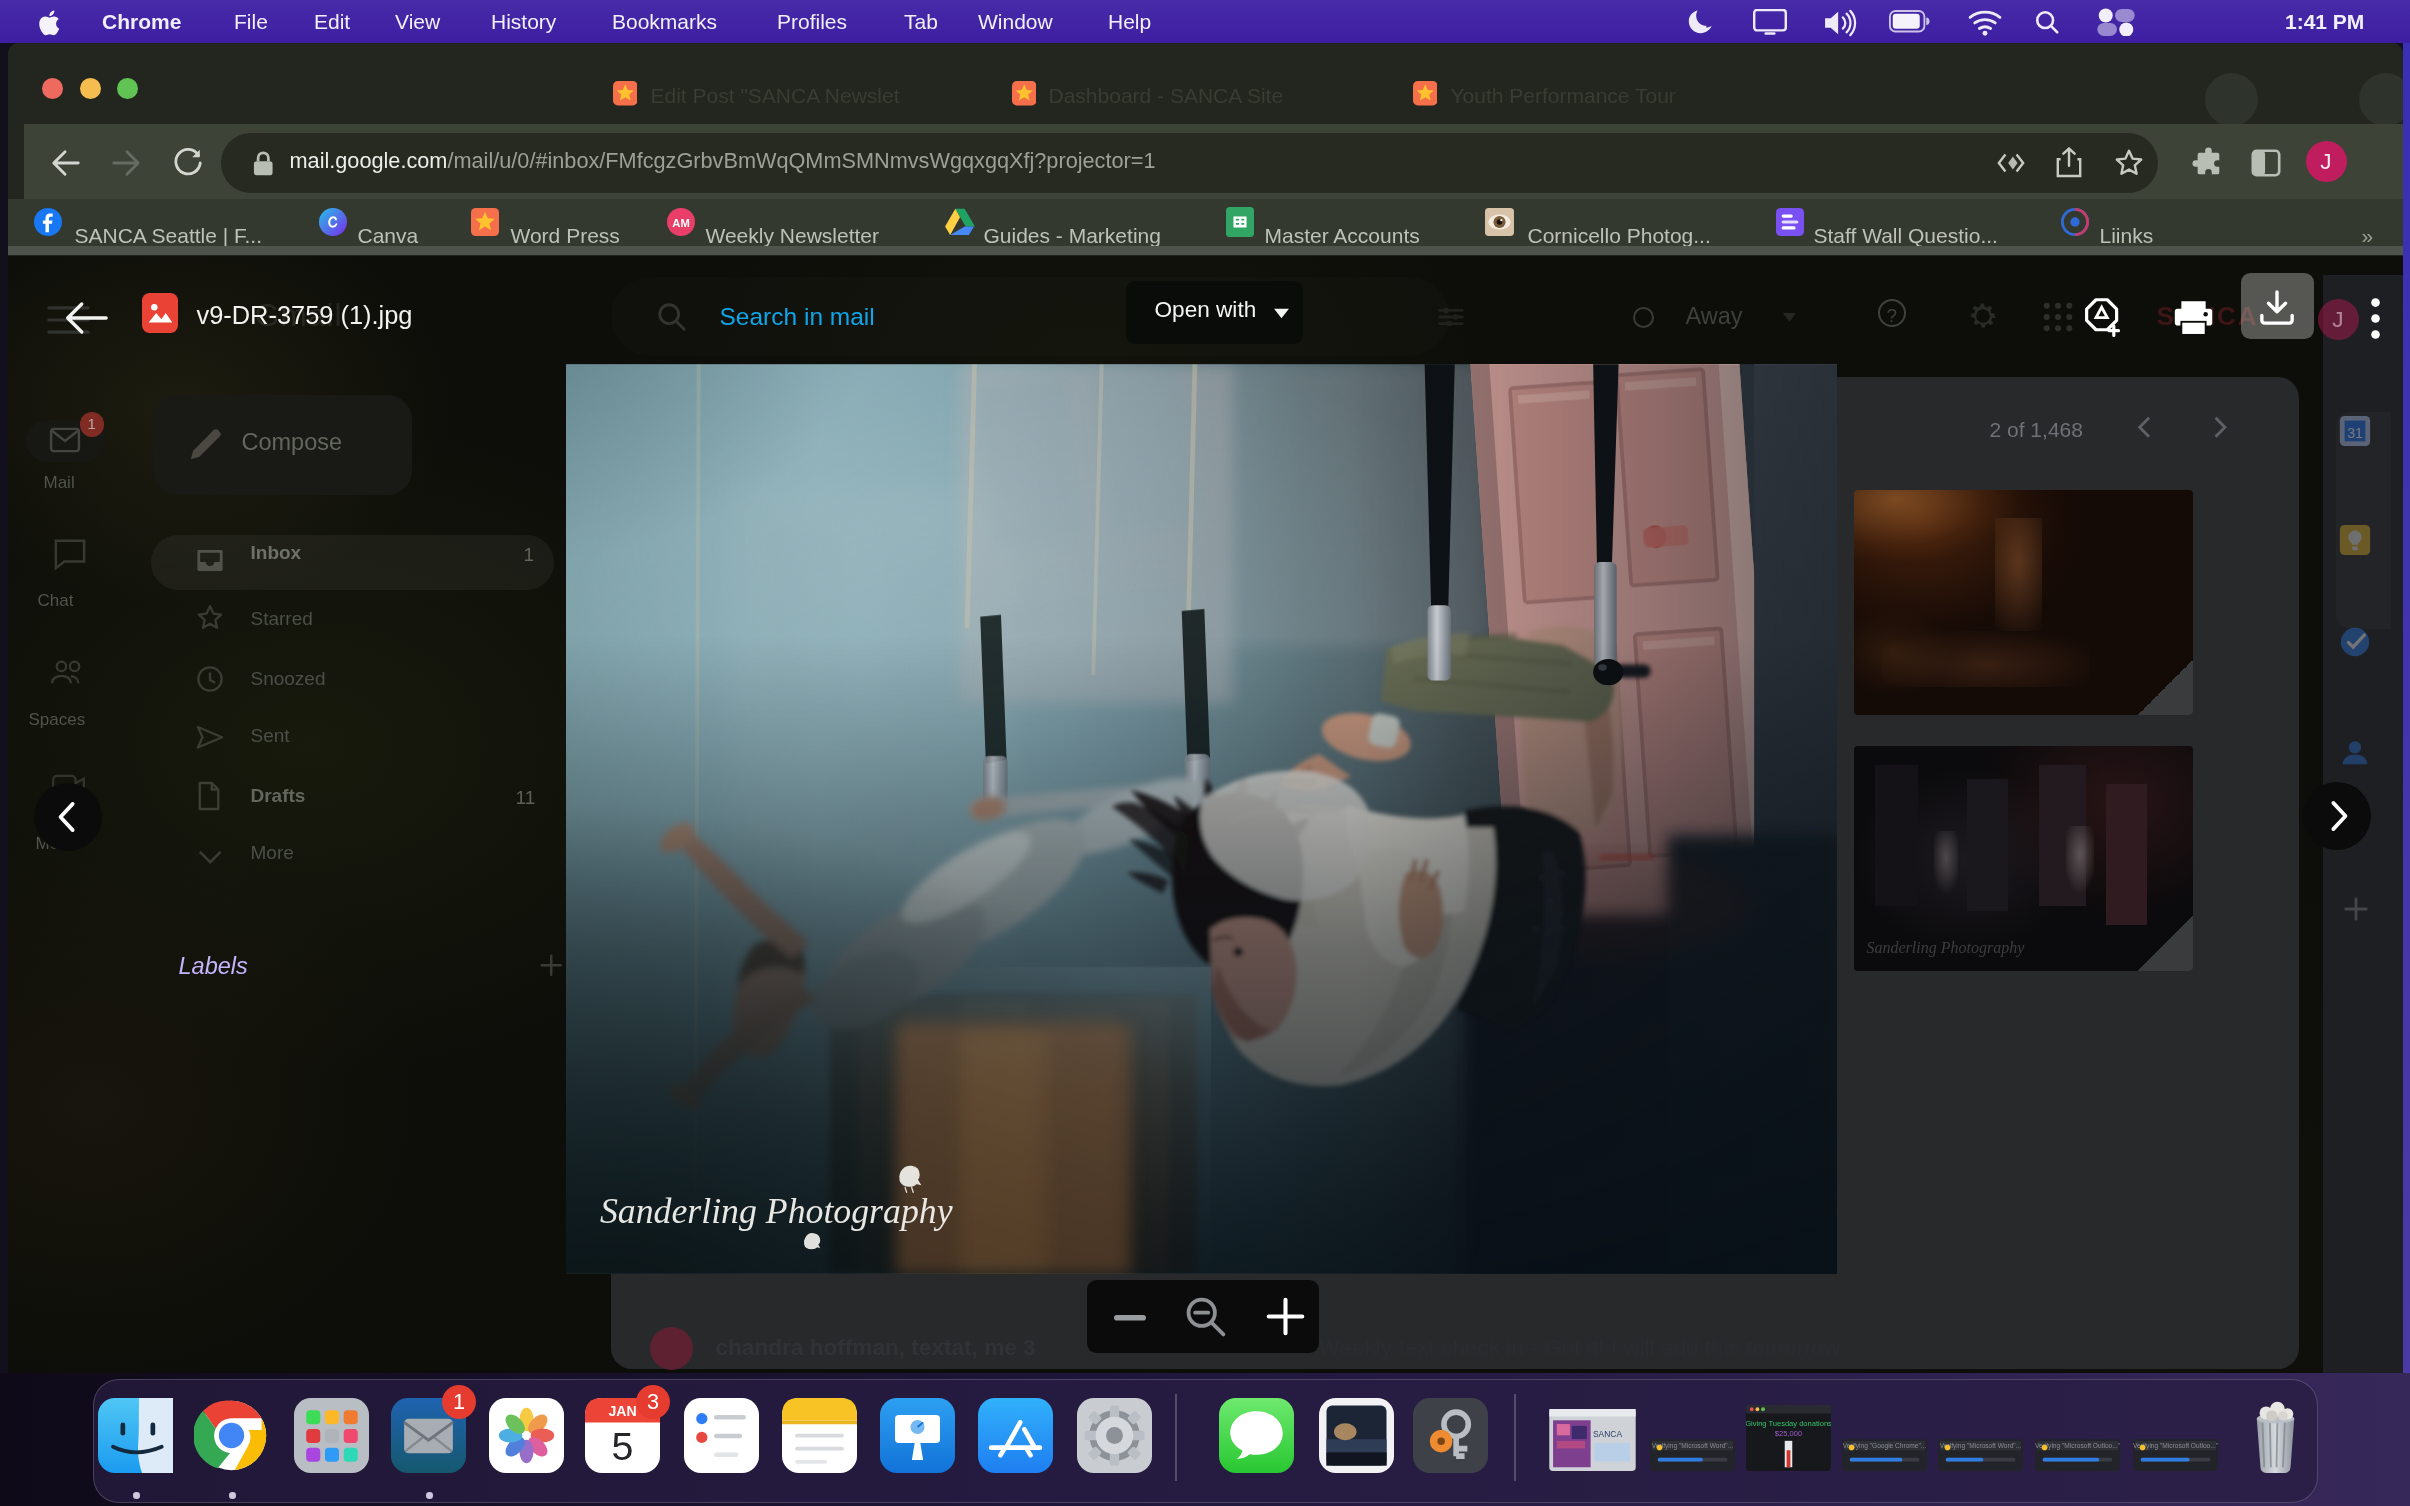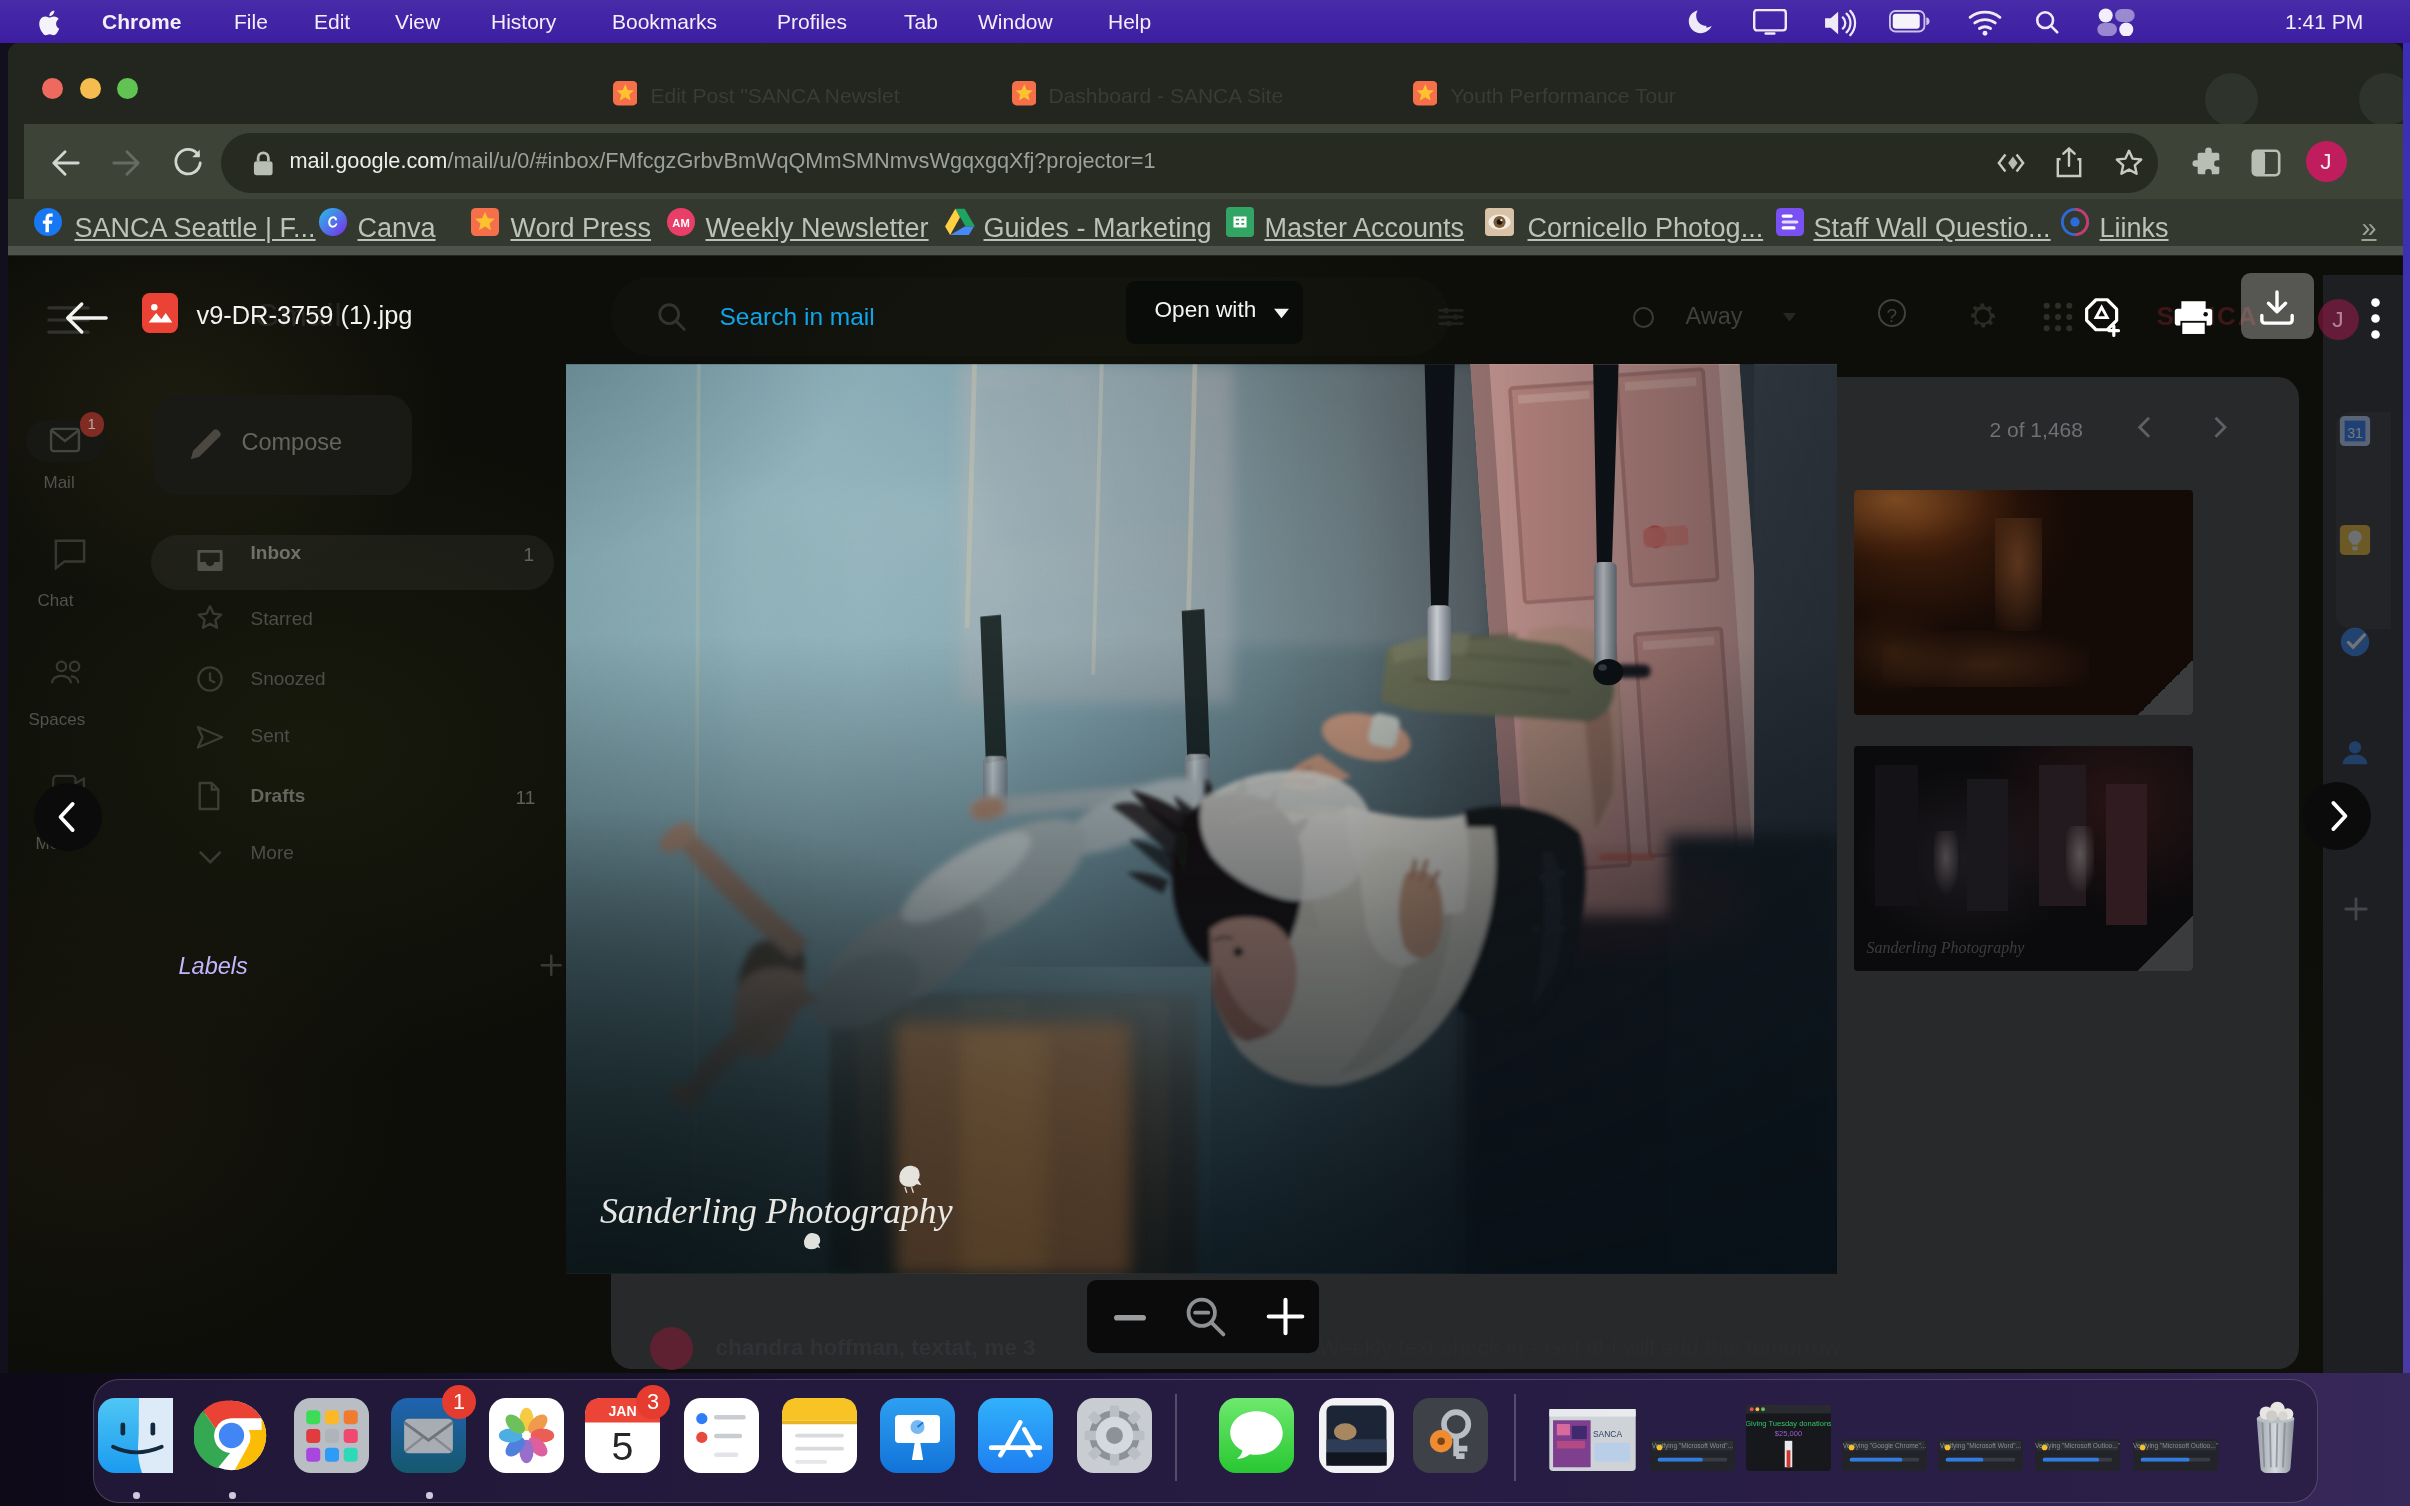--- a/index.html
+++ b/index.html
@@ -15,21 +15,21 @@
 
 
 #window { position:absolute; left:7.5px; top:43px; width:2395px; height:1463px; background:#22261e; border-radius:11.3px 11.3px 0 0; overflow:hidden; }
 #tabstrip { position:absolute; left:0; top:0; width:2395px; height:81px; background:#22261e; }
 .tlight { position:absolute; top:35px; width:21px; height:21px; border-radius:50%; }
 .tab { position:absolute; top:20px; height:61px; border-radius:13px 13px 0 0; }
 .tab.active { background:#3e4338; }
 #toolbar { position:absolute; left:16px; top:81px; width:2395px; height:75px; background:#3e4338; }
 #omnibox { position:absolute; left:197px; top:9.4px; width:1937px; height:60px; border-radius:30px; background:#262a21; }
 #bookmarks { position:absolute; left:0; top:156px; width:2395px; height:47px; background:#343930; }
-.bm { position:absolute; top:14px; font-size:27px; color:#bdc2b8; white-space:nowrap;text-decoration:underline; }
+.bm { position:absolute; top:25px; font-size:21px; color:#bdc2b8; white-space:nowrap; }
 .railtext { position:absolute; font-size:17px; color:#50544c; }
 .navtext { position:absolute; font-size:19px; color:#4b4f48; }
 .navico { opacity:.4; }
 #lightstrip { position:absolute; left:0; top:203px; width:2395px; height:9.4px; background:#4e534c; }
 
 
 #page { position:absolute; left:0; top:213px; width:2395px; height:1250px; background:#0e0f0a; overflow:hidden; }
 
 
 #dock { position:absolute; left:93px; top:1379px; width:2225px; height:124px; border-radius:26px; background:rgba(40,29,66,0.72); border:1.4px solid rgba(255,255,255,0.18); }
@@ -75,21 +75,21 @@
         <circle cx="12" cy="12" r="8.5" fill="none" stroke="#efeaf8" stroke-width="2.8"></circle>
         <path stroke="#efeaf8" stroke-width="2.8" stroke-linecap="round" d="M19 19l6 6"></path>
       </svg>
     <svg class="abs" style="left:2096px;top:7.5px;" width="40" height="28" viewBox="0 0 42 30">
         <circle cx="10" cy="8" r="7.5" fill="#f2eefb"></circle>
         <rect x="20" y="1" width="21" height="14" rx="7" fill="#f2eefb" opacity=".5"></rect>
         <rect x="1" y="16" width="21" height="14" rx="7" fill="#f2eefb" opacity=".5"></rect>
         <circle cx="32" cy="23" r="7.5" fill="#f2eefb"></circle>
       </svg>
     <span class="item" style="left:2153px;font-weight:600;margin-top:44px;">Thu Jan 5</span>
-    <span class="item" style="left:2285px;font-weight:400;">1:41 PM</span>
+    <span class="item" style="left:2285px;font-weight:700;">1:41 PM</span>
   </div>
   <div id="window">
     <div id="tabstrip">
       <div class="tlight" style="left:34px;background:#ee6a5f;"></div>
       <div class="tlight" style="left:72px;background:#f5bd4f;"></div>
       <div class="tlight" style="left:109px;background:#61c354;"></div>
 
 
       <svg class="abs" style="left:605px;top:38px;" width="24.5" height="24.5" viewBox="0 0 26 26">
           <rect width="26" height="26" rx="5" fill="#f5704a"></rect>

